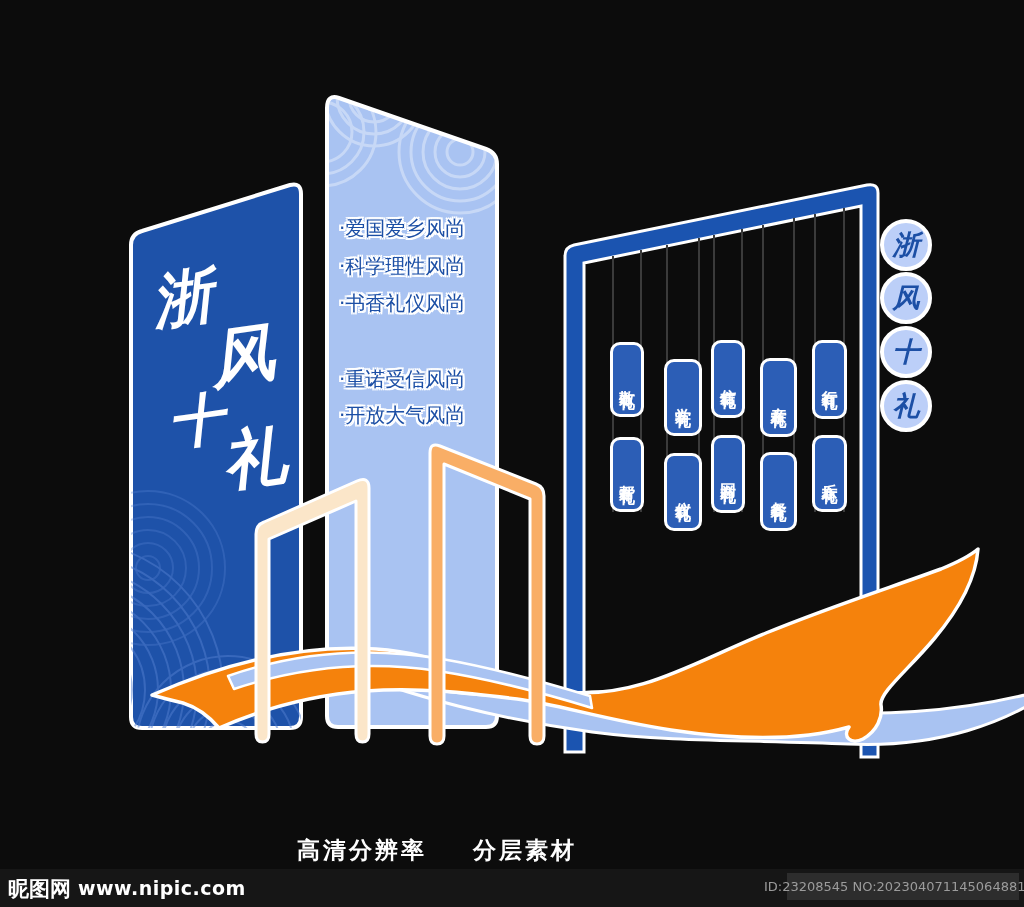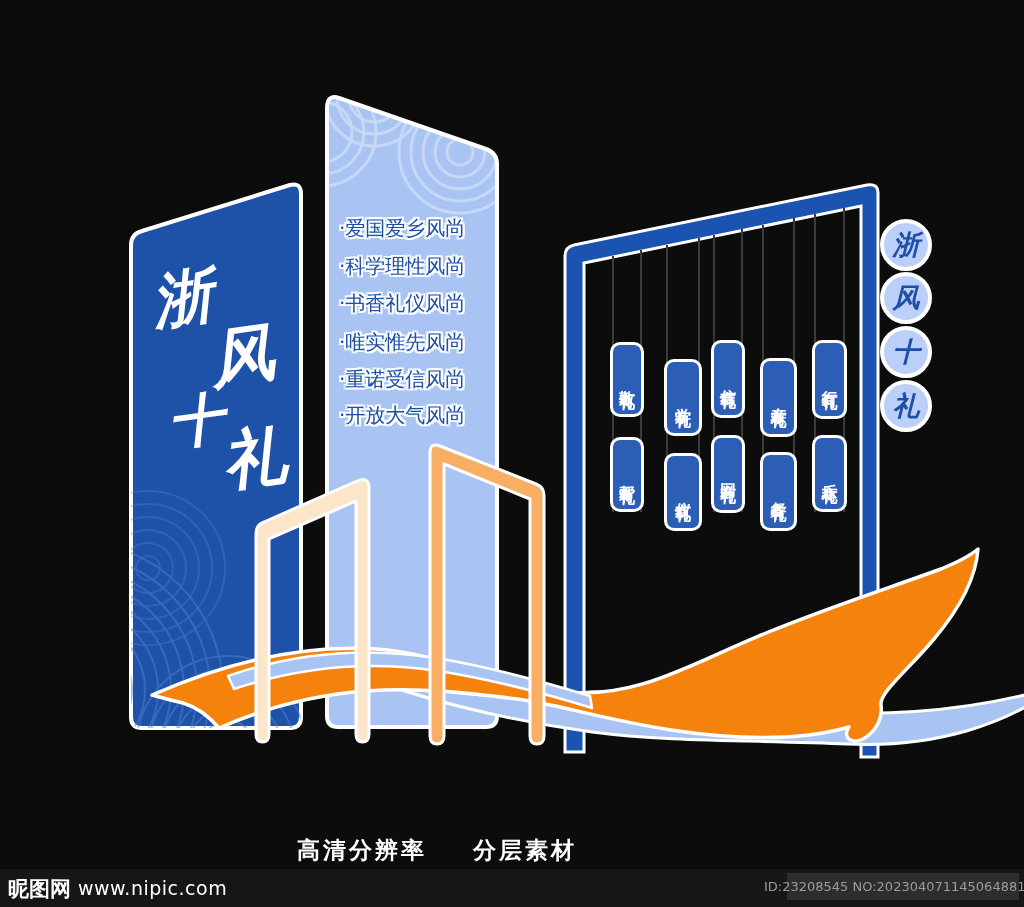--- a/index.html
+++ b/index.html
@@ -42,21 +42,21 @@
     font-size:27px;font-weight:bold;font-style:italic;
     font-family:"DejaVu Serif","Liberation Serif",serif;}
 
   
   .caption{position:absolute;left:297px;top:835px;display:flex;gap:46px;
     color:#fff;font-size:23px;letter-spacing:3px;white-space:nowrap;font-weight:bold;}
 
   
   .bottom-bar{position:absolute;left:0;top:869px;width:1024px;height:38px;background:var(--bar);}
   .site-logo{position:absolute;left:8px;top:6px;color:#fff;font-size:21px;font-weight:bold;}
-  .site-url{position:absolute;left:78px;top:8px;color:#fff;font-size:19px;font-weight:normal;letter-spacing:.5px;}
+  .site-url{position:absolute;left:78px;top:8px;color:#fff;font-size:19px;font-weight:bold;letter-spacing:.5px;}
   .id-box{position:absolute;right:5px;top:4px;width:232px;height:27px;background:var(--idbox);
     color:var(--idtext);font-size:13px;display:flex;align-items:center;justify-content:center;white-space:nowrap;}
 </style>
 </head>
 <body>
 
 <div class="stage">
 
   <svg width="1024" height="907" viewBox="0 0 1024 907">
     <defs>
@@ -151,21 +151,20 @@
   <div class="layer">
 
     <div class="callig c1">浙</div>
     <div class="callig c2">风</div>
     <div class="callig c3">十</div>
     <div class="callig c4">礼</div>
 
     <div class="list-item" style="top:215px">·爱国爱乡风尚</div>
     <div class="list-item" style="top:290px">·书香礼仪风尚</div>
     <div class="list-item" style="top:253px">·科学理性风尚</div>
-    <div class="list-item" style="top:329px">·唯实惟先风尚</div>
     <div class="list-item" style="top:366px">·重诺受信风尚</div>
     <div class="list-item" style="top:402px">·开放大气风尚</div>
 
     <div class="tag" style="left:610px;top:342px;width:34px;height:75px">敬有礼</div>
     <div class="tag" style="left:664px;top:359px;width:38px;height:77px">学有礼</div>
     <div class="tag" style="left:711px;top:340px;width:34px;height:78px">信有礼</div>
     <div class="tag" style="left:760px;top:358px;width:37px;height:79px">亲有礼</div>
     <div class="tag" style="left:812px;top:340px;width:35px;height:79px">行有礼</div>
 
     <div class="tag" style="left:610px;top:437px;width:34px;height:75px">帮有礼</div>

